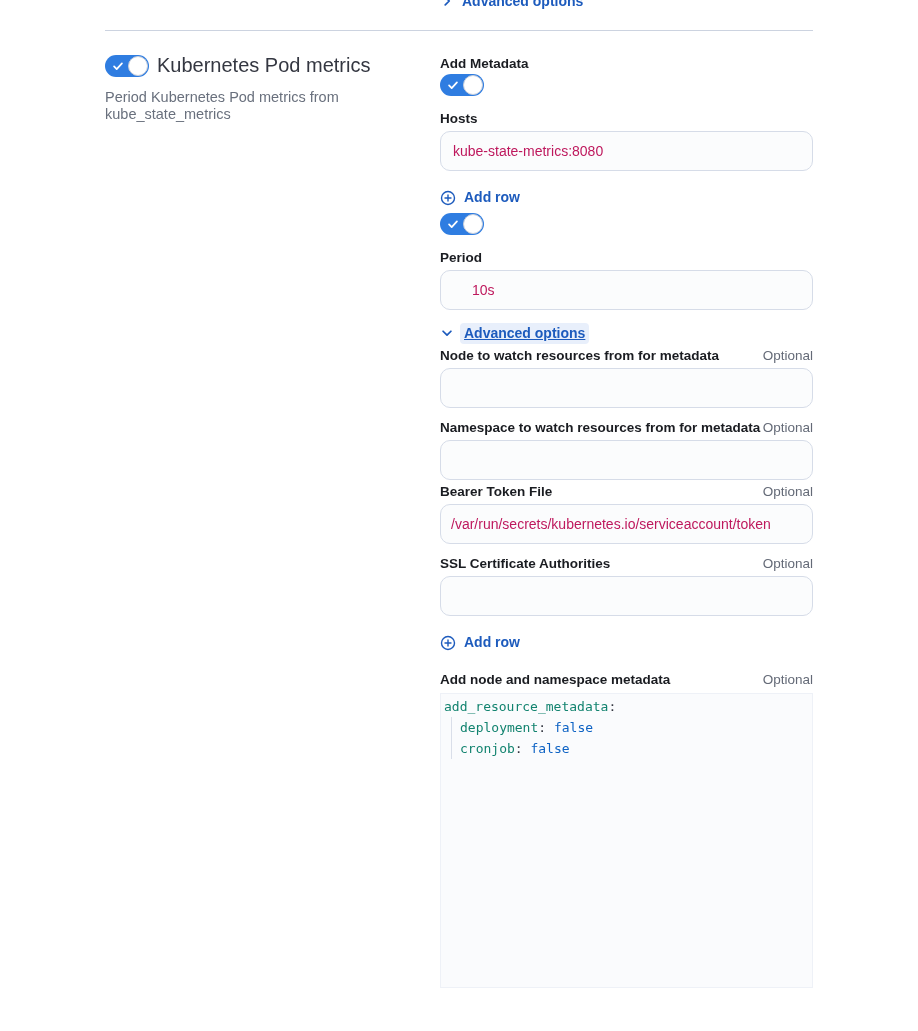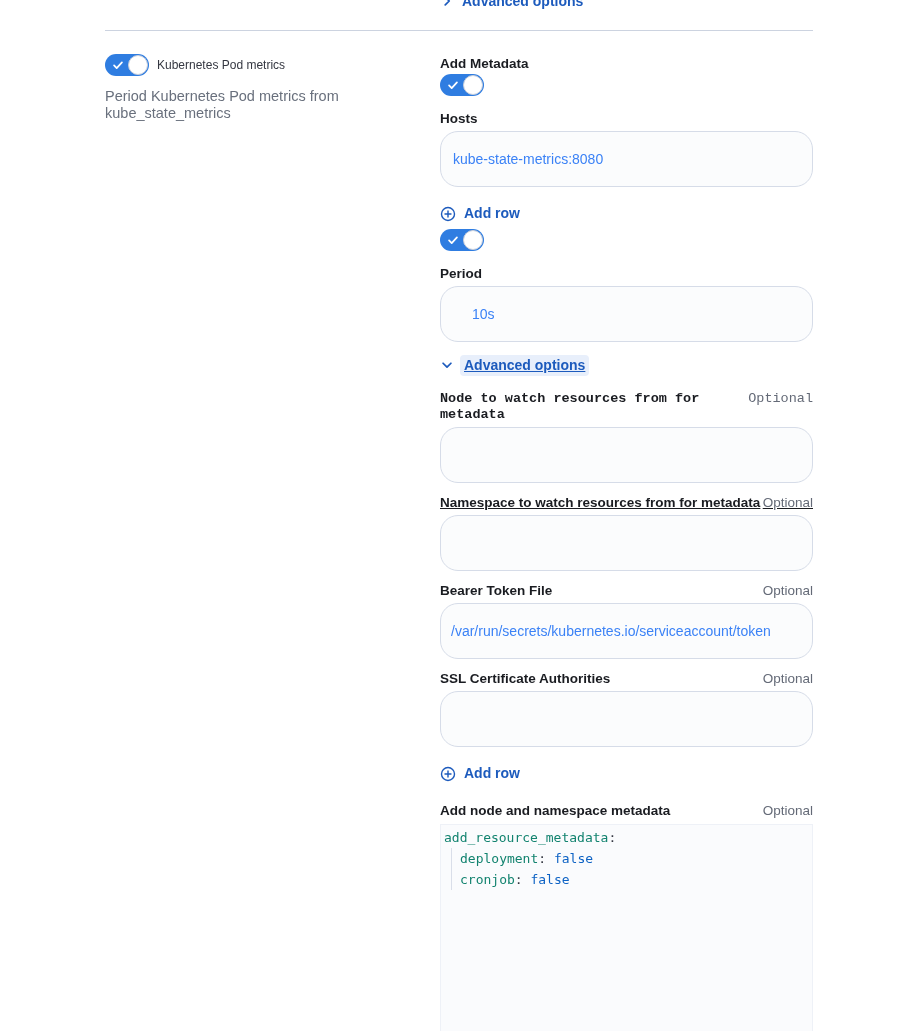--- a/index.html
+++ b/index.html
@@ -32,21 +32,21 @@
     width: 708px;
     height: 1px;
     background: #ccd3e0;
   }
 
   
   .left-col { position: absolute; left: 105px; top: 54px; width: 300px; }
   .form-col { position: absolute; left: 440px; top: 56px; width: 373px; }
 
   .title-row { display: flex; align-items: center; gap: 8px; }
-  .section-title { font-size: 12px; font-weight: 500; color: #343741; }
+  .section-title { font-size: 20px; font-weight: 500; color: #343741; }
   .section-desc {
     margin-top: 12px;
     width: 258px;
     font-size: 14.5px;
     line-height: 17px;
     color: #69707d;
   }
 
   
   .toggle {
@@ -83,28 +83,28 @@
     align-items: baseline;
     line-height: 16px;
   }
   .optional {
     font-size: 13.5px;
     font-weight: 400;
     color: #646a77;
   }
   .text-input {
     width: 373px;
-    height: 56px;
+    height: 40px;
     background: #fbfcfd;
     border: 1px solid #d6dce8;
-    border-radius: 18px;
+    border-radius: 10px;
     padding: 0 12px;
     font-family: "Liberation Sans", sans-serif;
     font-size: 14px;
-    color: #3b82f6;
+    color: #be185d;
     outline: none;
     display: block;
   }
 
   .link {
     display: inline-flex;
     align-items: center;
     gap: 8px;
     font-size: 14px;
     font-weight: 600;
@@ -221,33 +221,33 @@
       <a class="link">
         <span class="ico">
           <svg width="14" height="14" viewBox="0 0 16 16" fill="none">
               <path d="M3.5 6 L8 10.5 L12.5 6" stroke="#1d5bbd" stroke-width="2" stroke-linecap="round" stroke-linejoin="round"></path>
             </svg>
         </span>
         <span class="link-text">Advanced options</span>
       </a>
     </div>
 
-    <div class="label-row" style="margin-top:15px;font-family:Liberation Mono, monospace;">
+    <div class="label-row" style="margin-top:4px;">
       <span class="field-label">Node to watch resources from for metadata</span>
       <span class="optional">Optional</span>
     </div>
     <input class="text-input" style="margin-top: 4px;" type="text" value="">
 
-    <div class="label-row" style="margin-top:12px;text-decoration:underline;">
+    <div class="label-row" style="margin-top:12px;">
       <span class="field-label">Namespace to watch resources from for metadata</span>
       <span class="optional">Optional</span>
     </div>
     <input class="text-input" style="margin-top: 4px;" type="text" value="">
 
-    <div class="label-row" style="margin-top:12px;">
+    <div class="label-row" style="margin-top:4px;">
       <span class="field-label">Bearer Token File</span>
       <span class="optional">Optional</span>
     </div>
     <input class="text-input" style="margin-top: 4px; padding: 2px 10px;" type="text" value="/var/run/secrets/kubernetes.io/serviceaccount/token">
 
     <div class="label-row" style="margin-top:12px;">
       <span class="field-label">SSL Certificate Authorities</span>
       <span class="optional">Optional</span>
     </div>
     <input class="text-input" style="margin-top: 4px;" type="text" value="">

